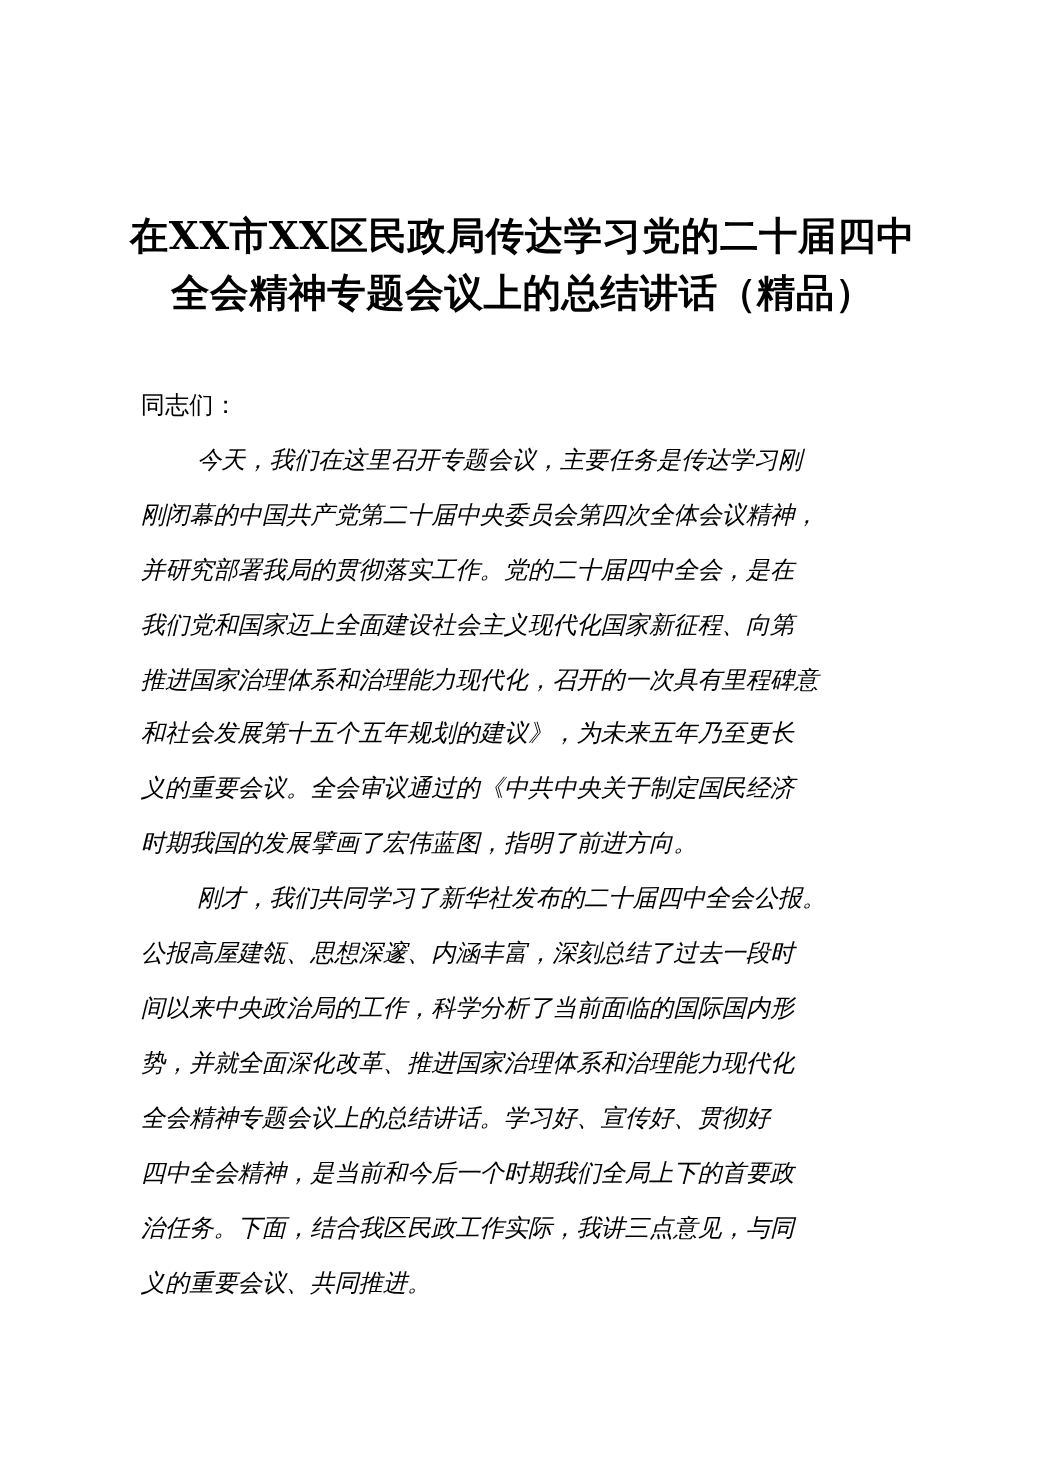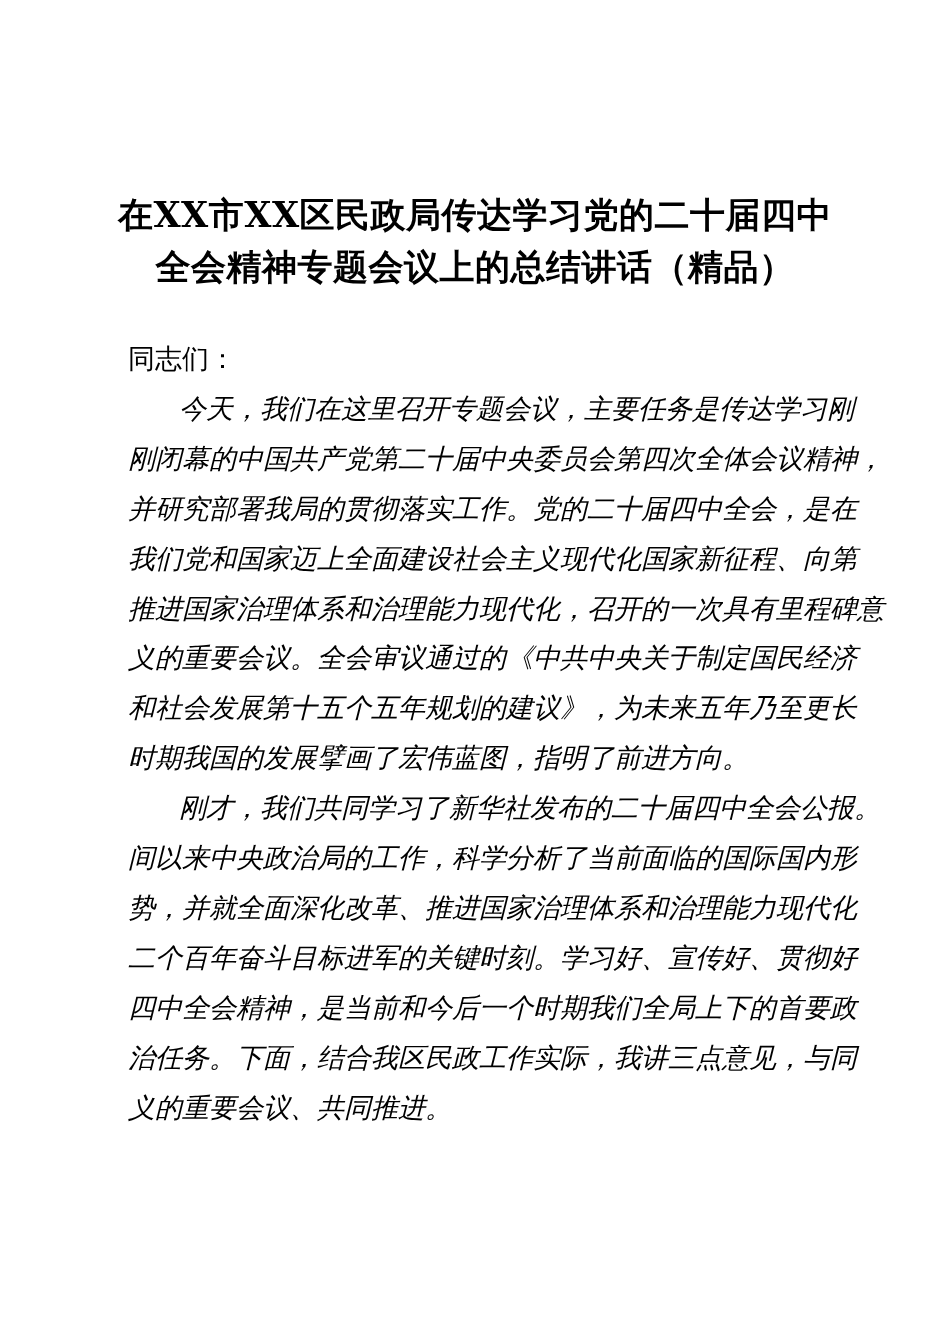--- a/index.html
+++ b/index.html
@@ -3,22 +3,22 @@
   <meta charset="utf-8">
   <style>
     html, body { margin: 0; padding: 0; background: #ffffff; }
     body { width: 950px; height: 1344px; position: relative; overflow: hidden;
            font-family: "DejaVu Sans", "Liberation Sans", sans-serif; color: #000; }
     .page { position: absolute; left: 0; top: 0; width: 950px; height: 1111px; background: #fff; }
     .title { position: absolute; left: 110px; width: 730px; text-align: center;
              font-family: "DejaVu Serif", "Liberation Serif", serif; font-weight: bold;
              font-size: 35px; line-height: 52px; top: 189px; letter-spacing: 0.5px; }
     .title .line { display: block; white-space: nowrap; }
-    .body { position: absolute; left: 128px; top: 334px; width: 700px;
-            font-size: 27px; line-height: 49.9px; }
+    .body { position: absolute; left: 128px; top: 344px; width: 700px;
+            font-size: 22px; line-height: 49.9px; }
     .greet { display: block; white-space: nowrap; }
     .para { display: block; font-style: italic; }
     .para .line { display: block; white-space: nowrap; }
     .para .line.first { padding-left: 51px; }
   </style>
 </head>
 <body>
 
 <div class="page">
   <div class="title">
@@ -28,28 +28,29 @@
 
   <div class="body">
     <span class="greet">同志们：</span>
 
     <div class="para">
       <span class="line first">今天，我们在这里召开专题会议，主要任务是传达学习刚</span>
       <span class="line">刚闭幕的中国共产党第二十届中央委员会第四次全体会议精神，</span>
       <span class="line">并研究部署我局的贯彻落实工作。党的二十届四中全会，是在</span>
       <span class="line">我们党和国家迈上全面建设社会主义现代化国家新征程、向第</span>
       <span class="line">推进国家治理体系和治理能力现代化，召开的一次具有里程碑意</span>
+      <span class="line">和社会发展第十五个五年规划的建议》，为未来五年乃至更长</span>
       <span class="line">义的重要会议。全会审议通过的《中共中央关于制定国民经济</span>
-      <span class="line">和社会发展第十五个五年规划的建议》，为未来五年乃至更长</span>
       <span class="line">时期我国的发展擘画了宏伟蓝图，指明了前进方向。</span>
     </div>
 
     <div class="para">
       <span class="line first">刚才，我们共同学习了新华社发布的二十届四中全会公报。</span>
+      <span class="line">公报高屋建瓴、思想深邃、内涵丰富，深刻总结了过去一段时</span>
       <span class="line">间以来中央政治局的工作，科学分析了当前面临的国际国内形</span>
       <span class="line">势，并就全面深化改革、推进国家治理体系和治理能力现代化</span>
-      <span class="line">二个百年奋斗目标进军的关键时刻。学习好、宣传好、贯彻好</span>
+      <span class="line">全会精神专题会议上的总结讲话。学习好、宣传好、贯彻好</span>
       <span class="line">四中全会精神，是当前和今后一个时期我们全局上下的首要政</span>
       <span class="line">治任务。下面，结合我区民政工作实际，我讲三点意见，与同</span>
       <span class="line">义的重要会议、共同推进。</span>
     </div>
   </div>
 </div>
 
 </body></html>

